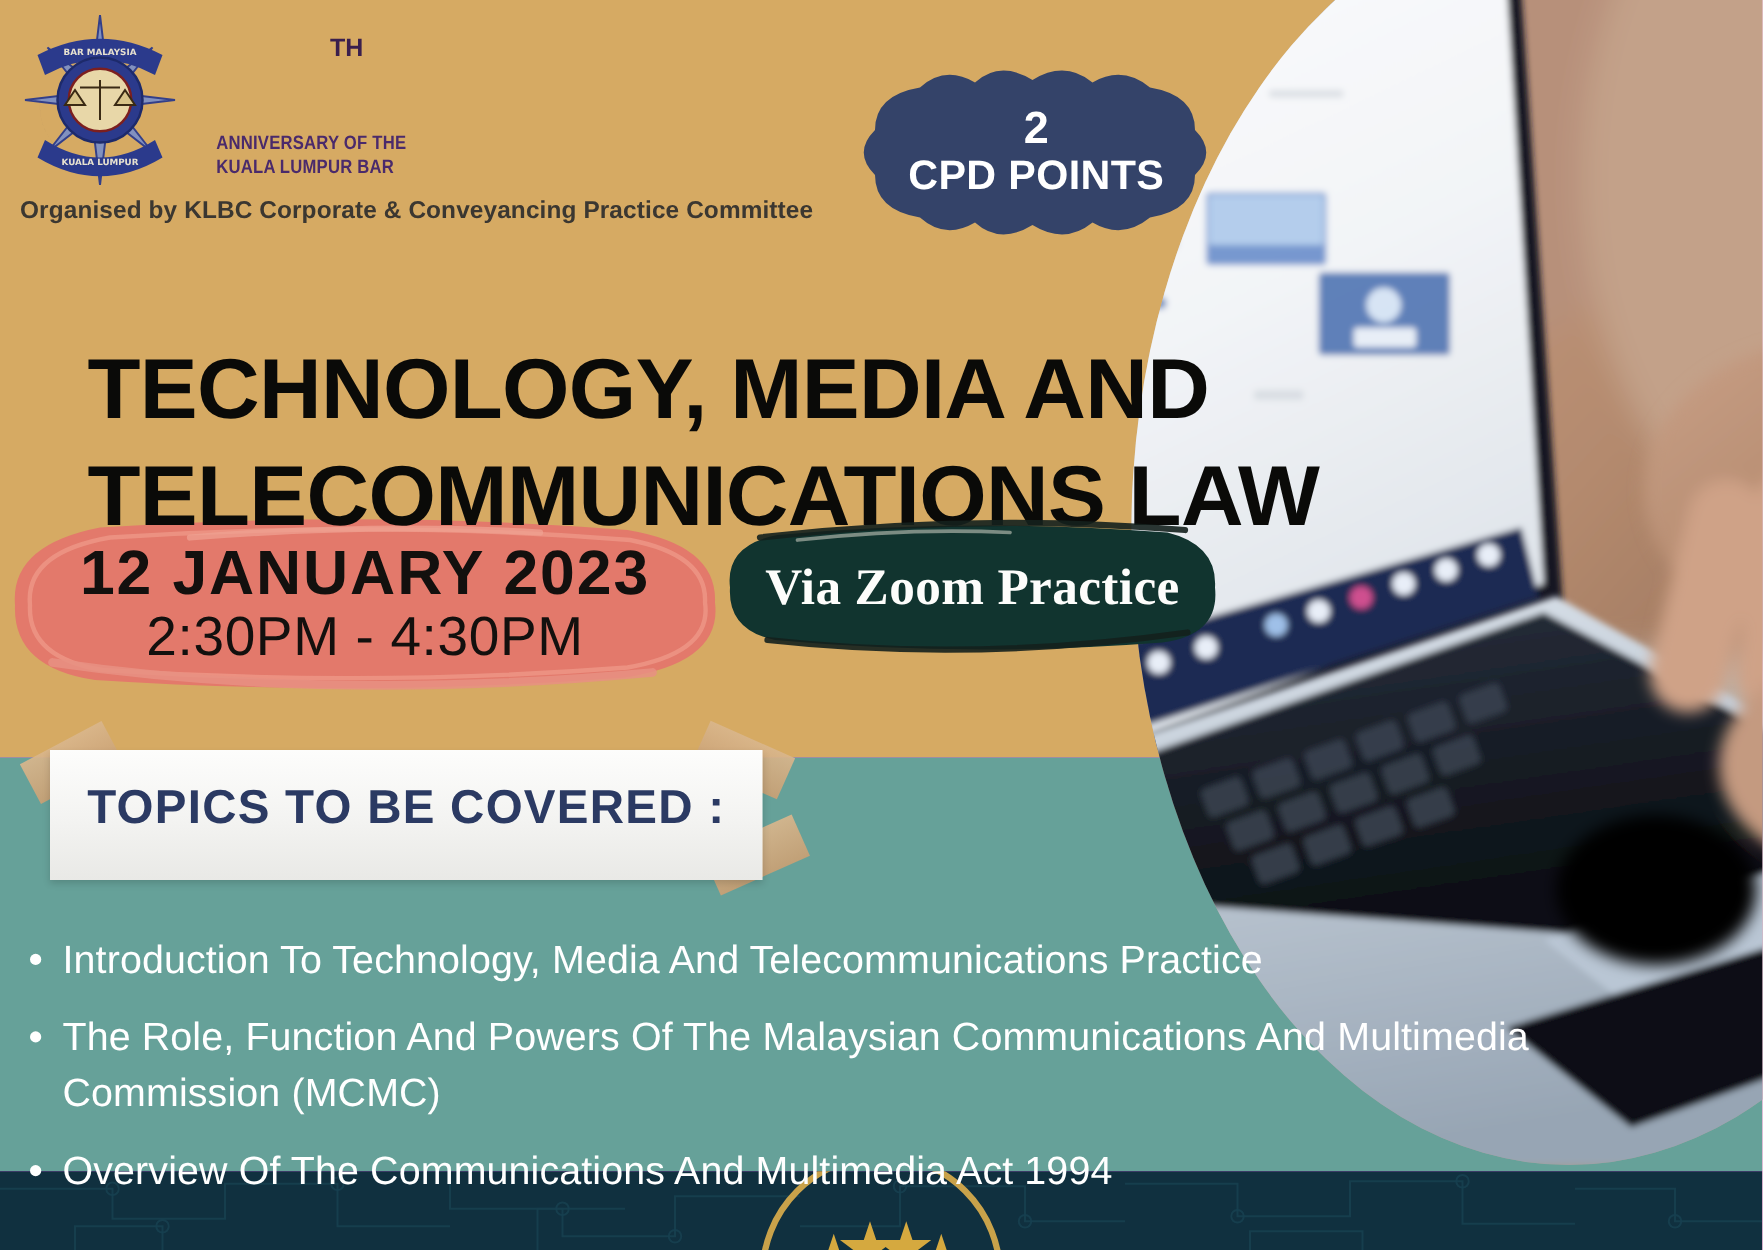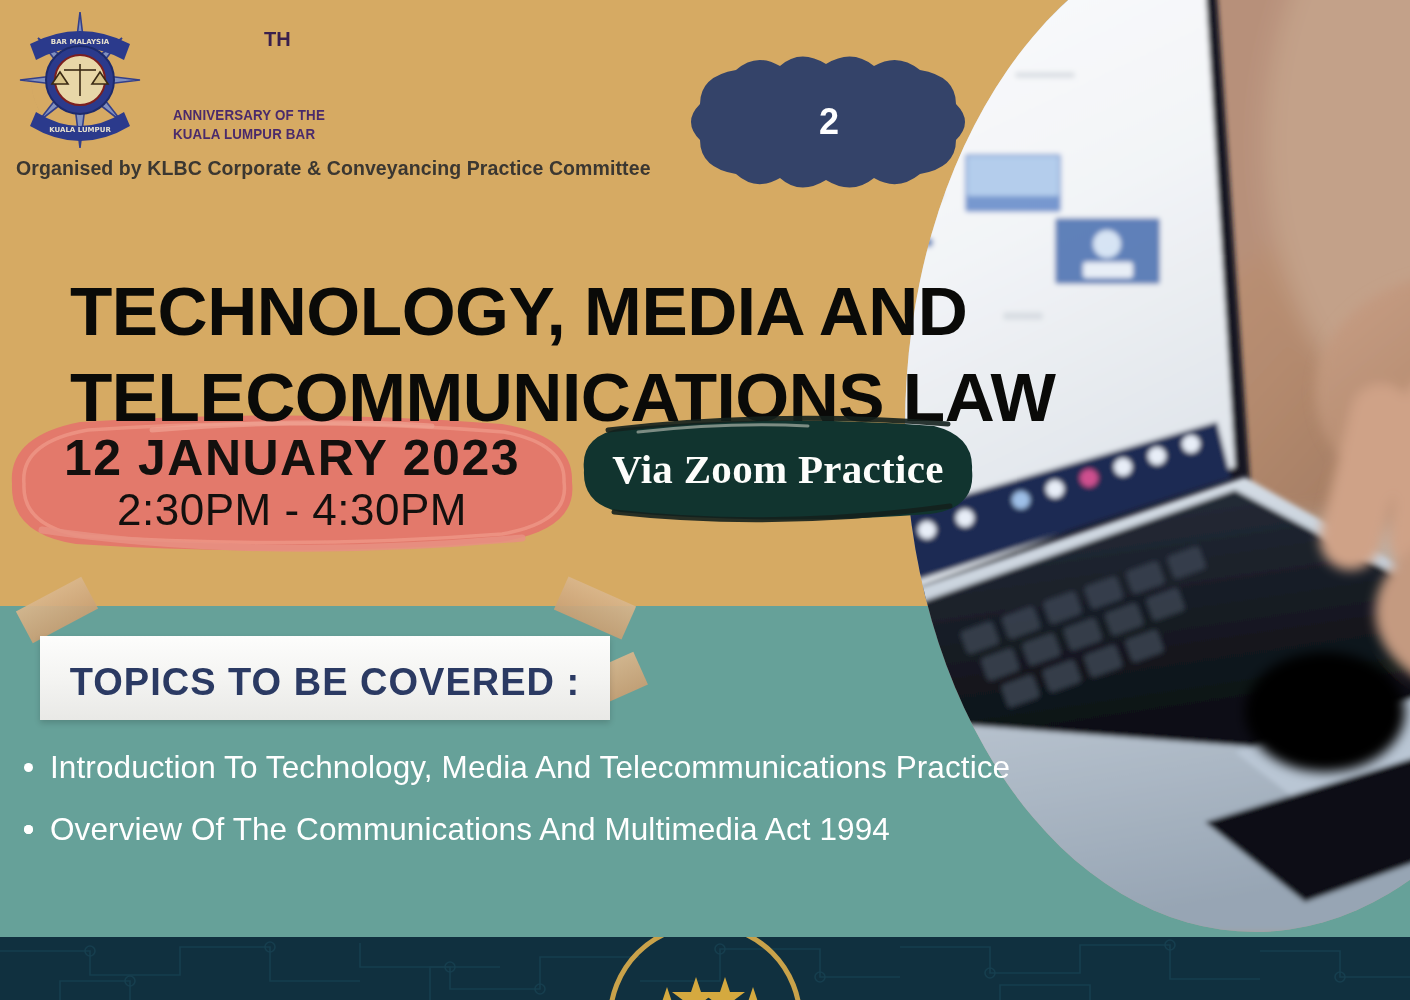--- a/index.html
+++ b/index.html
@@ -112,24 +112,23 @@
     font-weight:bold;font-size:41px;color:#fdfdfb;letter-spacing:.3px;
   }
 
   
   .topics-wrap{position:absolute;left:18px;top:592px;width:610px;height:110px;z-index:8;}
   .tape{position:absolute;background:linear-gradient(180deg,#d9b68c,#c9a074);opacity:.92;}
   .tape.t1{left:2px;top:0px;width:74px;height:36px;transform:rotate(-28deg);}
   .tape.t2{left:540px;top:-2px;width:74px;height:36px;transform:rotate(24deg);}
   .tape.t3{left:548px;top:74px;width:78px;height:36px;transform:rotate(-24deg);}
   .paper{
-    position:absolute;left:22px;top:8px;width:570px;height:84px;
+    position:absolute;left:22px;top:8px;width:570px;height:104px;
     background:linear-gradient(180deg,#fdfdfc 0%,#f3f3f1 55%,#e9e9e6 100%);
     box-shadow:0 3px 6px rgba(0,0,0,.16);
-    margin-top:36px;
   }
   .paper-txt{
     position:absolute;left:0;top:0;width:570px;height:92px;
     display:flex;align-items:center;justify-content:center;
     font-family:"Liberation Sans Narrow","Liberation Sans", sans-serif;
     font-weight:bold;font-size:38px;color:#2b3a63;letter-spacing:1px;
   }
 
   
   .bullets{
@@ -321,20 +320,21 @@
 
   <div class="cpd-wrap">
     <svg viewBox="0 0 290 148" style="position:absolute;inset:0;width:100%;height:100%;">
       <path d="M52 22 Q72 4 96 18 Q116 0 142 16 Q168 0 190 18 Q214 4 236 22
                Q272 28 272 56 Q290 74 272 92 Q272 120 236 126
                Q214 144 190 130 Q168 148 142 132 Q116 148 96 130
                Q72 144 52 126 Q16 120 16 92 Q-2 74 16 56 Q16 28 52 22 Z" fill="#344369"></path>
     </svg>
     <div class="cpd-text">
       <span class="cpd-num">2</span>
+      <span class="cpd-label">CPD POINTS</span>
     </div>
   </div>
 
   <h1 class="title">
     <span class="ln">TECHNOLOGY, MEDIA AND</span>
     <span class="ln">TELECOMMUNICATIONS LAW</span>
   </h1>
 
   <div class="date-blob">
     <svg viewBox="0 0 580 142" style="position:absolute;inset:0;width:100%;height:100%;">
@@ -371,20 +371,21 @@
     </div>
   </div>
 
   <ul class="bullets">
     <li>
       <span class="dot"></span>
       <span>Introduction To Technology, Media And Telecommunications Practice</span>
     </li>
     <li>
       <span class="dot"></span>
+      <span>The Role, Function And Powers Of The Malaysian Communications And Multimedia Commission (MCMC)</span>
     </li>
     <li>
       <span class="dot"></span>
       <span>Overview Of The Communications And Multimedia Act 1994</span>
     </li>
   </ul>
 
   <div class="band-dark">
     <svg class="circuit" viewBox="0 0 1410 63" preserveAspectRatio="none">
       <g stroke="#1d4d5e" stroke-width="1.6" fill="none" opacity=".9">

